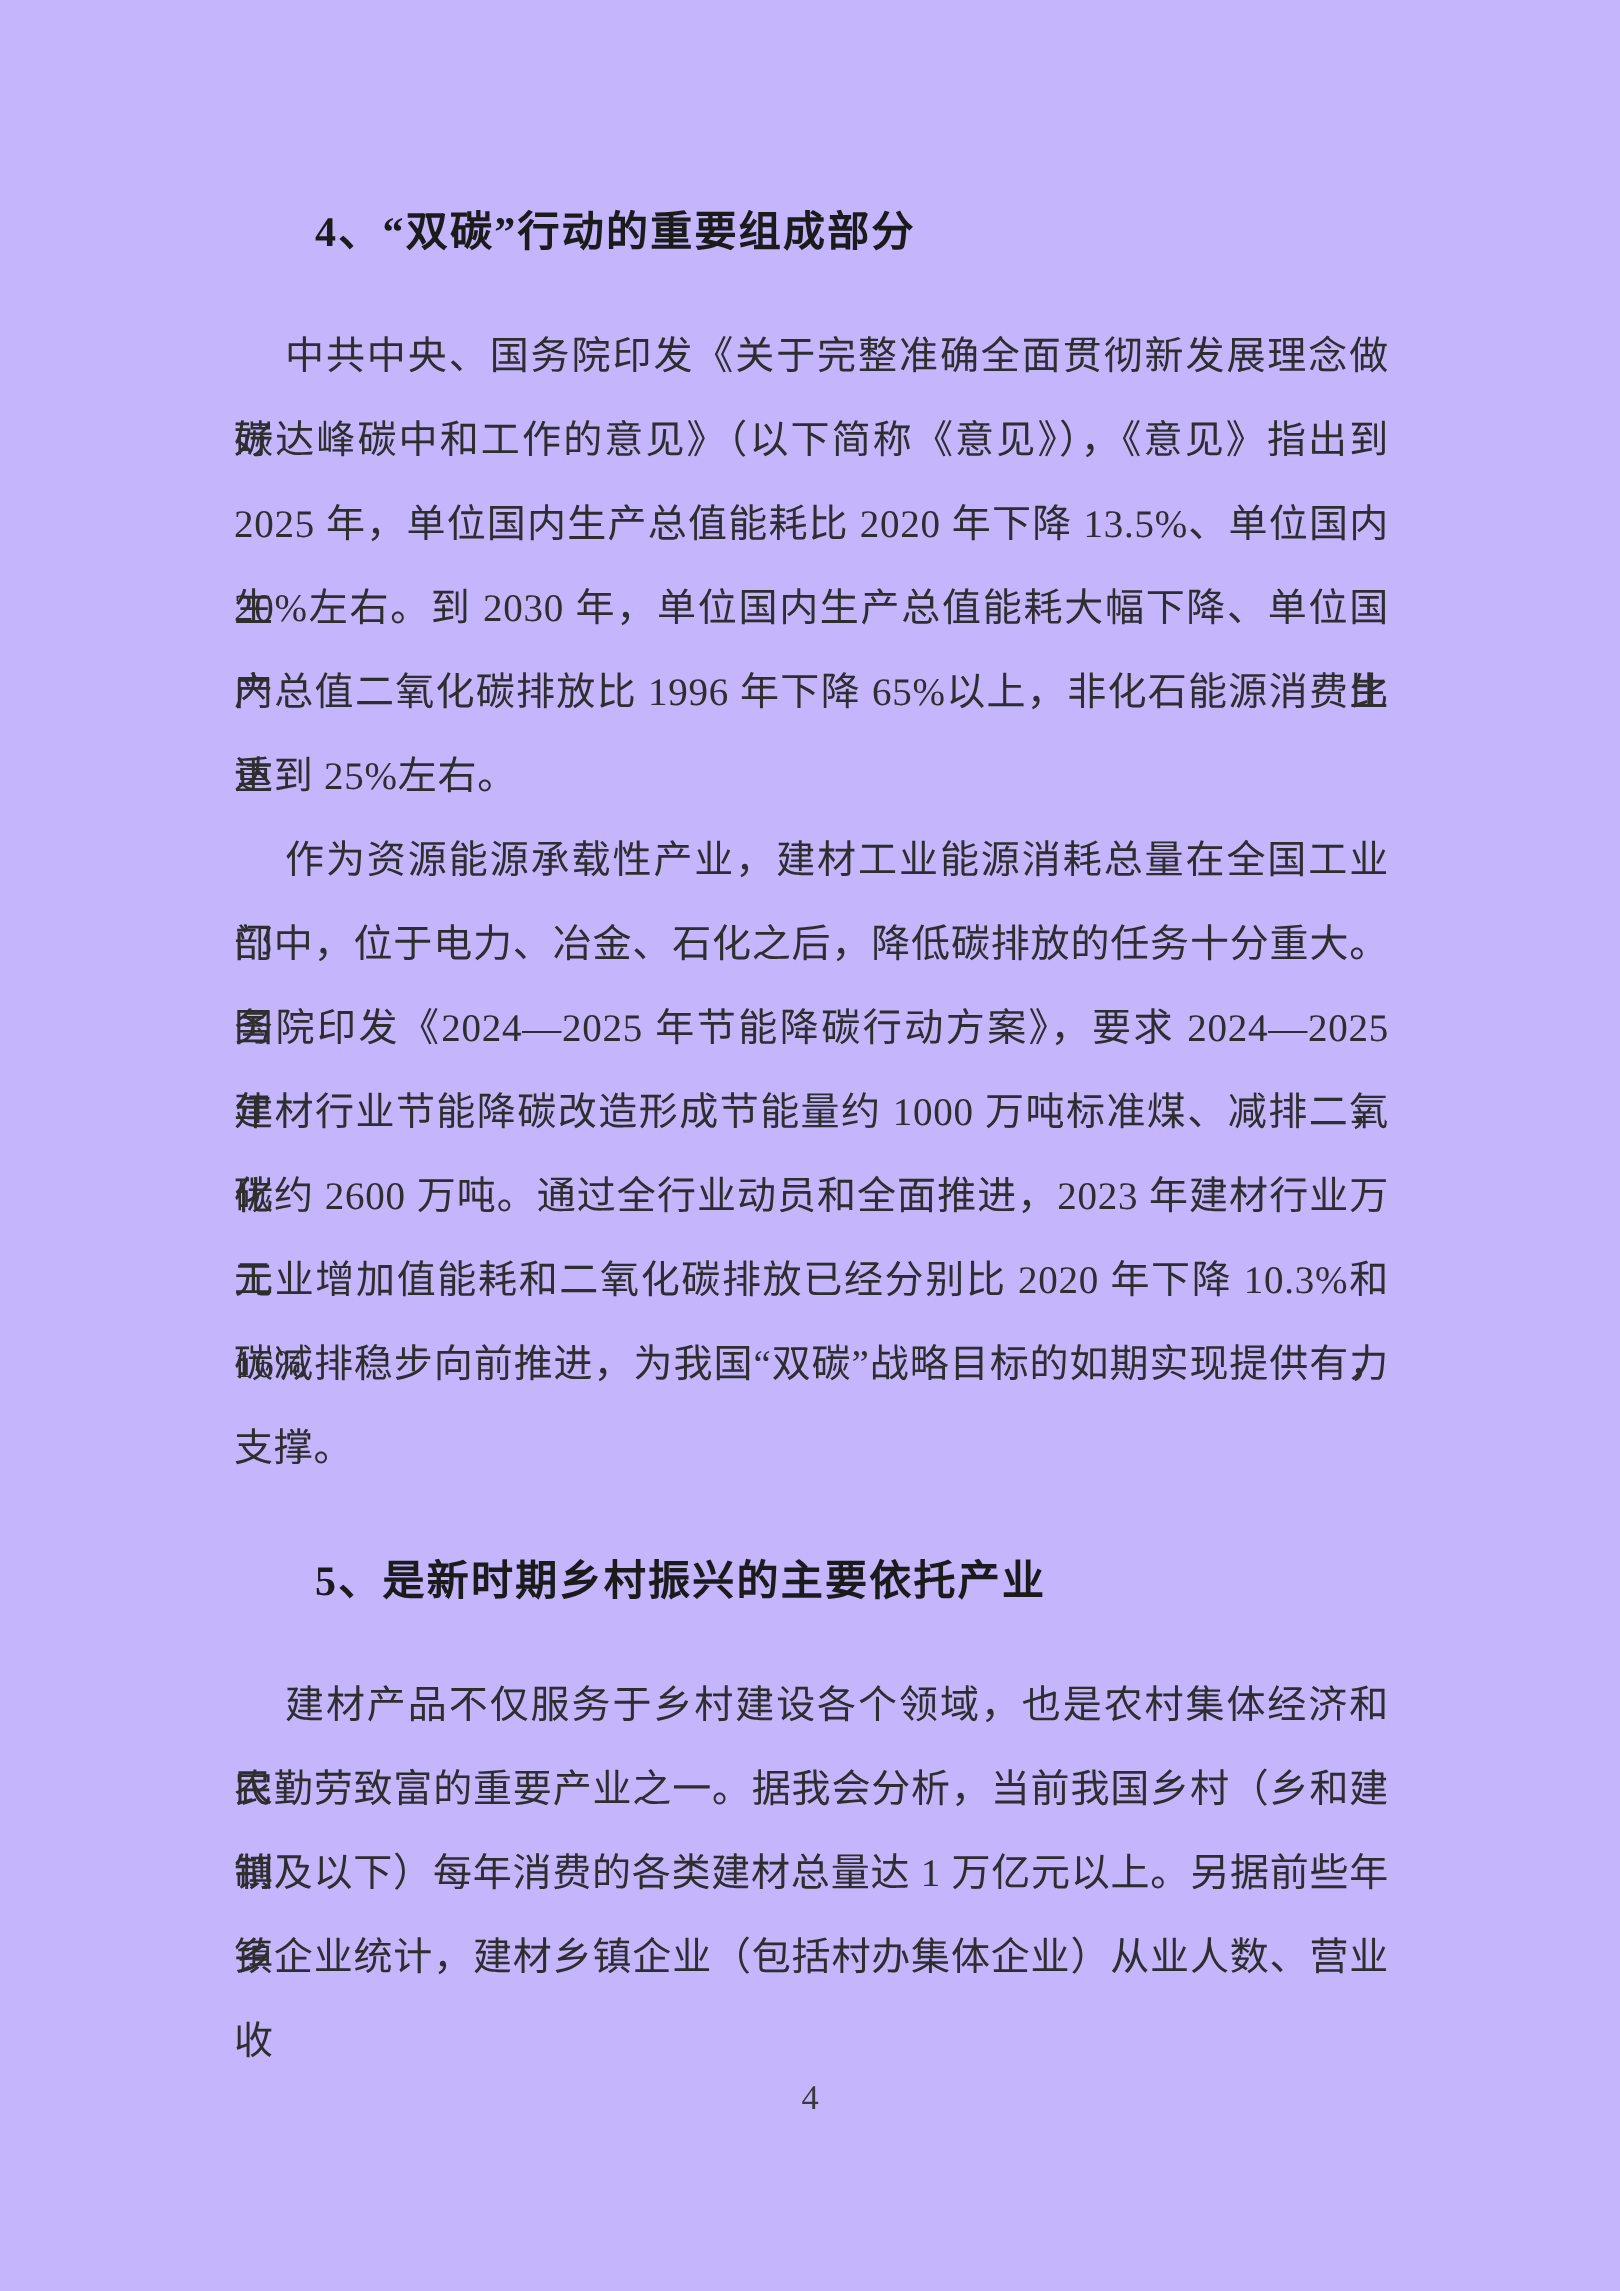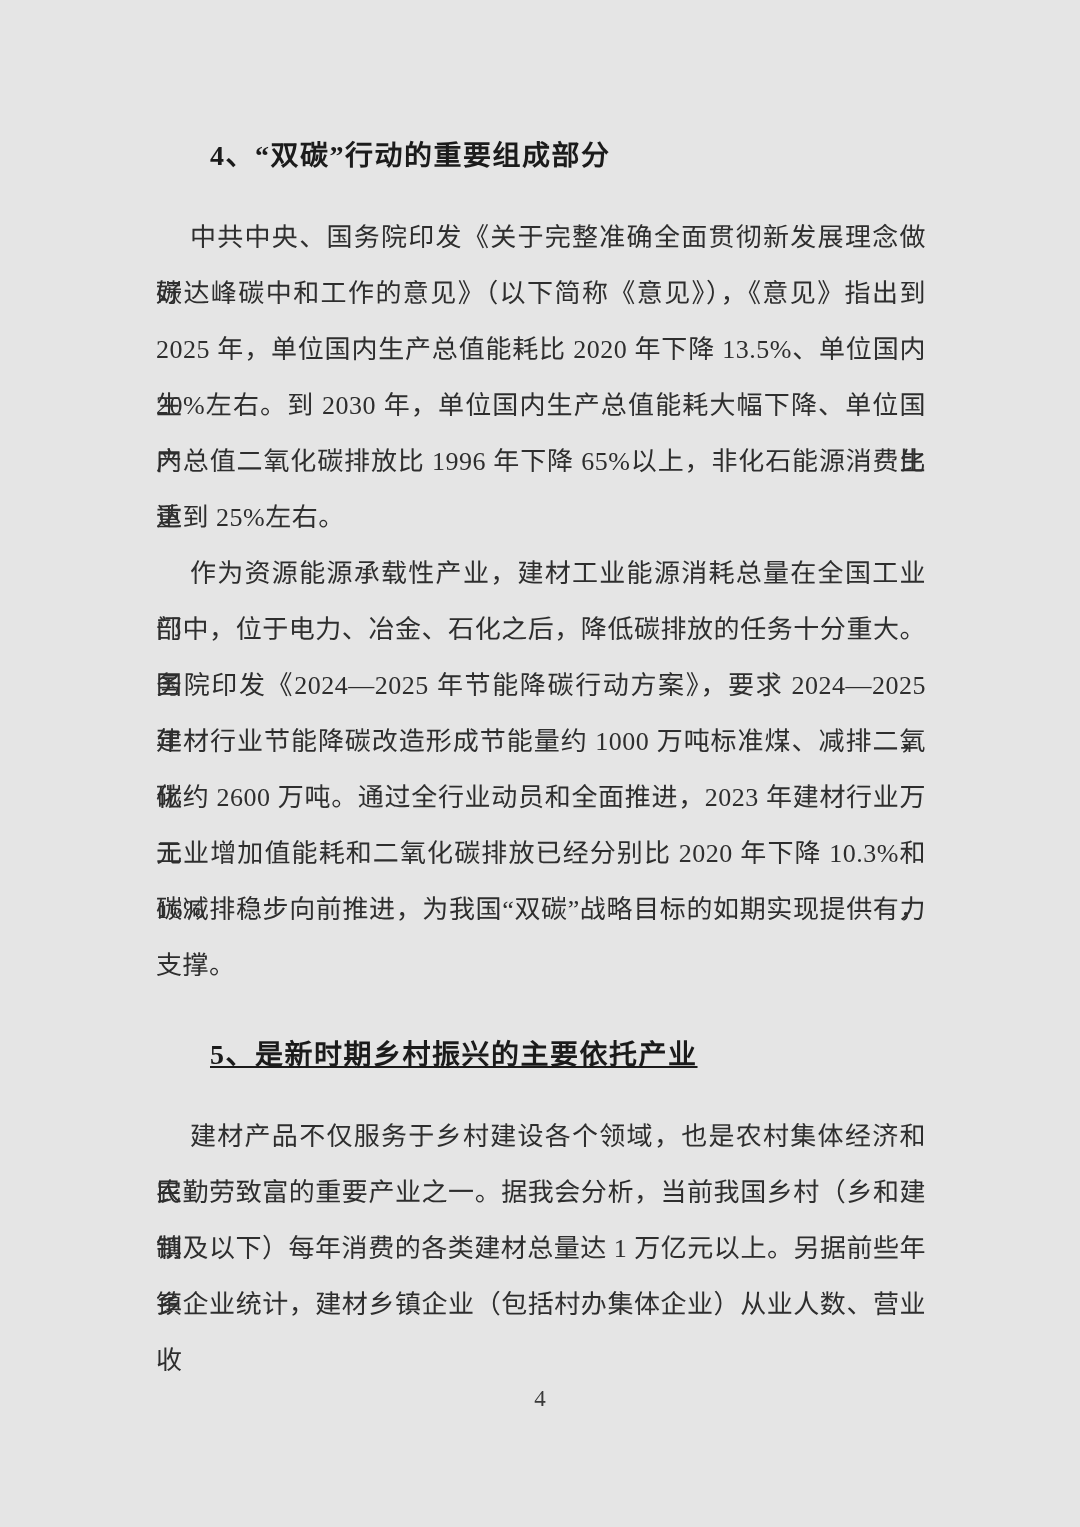--- a/index.html
+++ b/index.html
@@ -4,21 +4,21 @@
 <style>
   html, body {
     margin: 0;
     padding: 0;
     background: #fcfcfc;
   }
   .doc-page {
     position: relative;
     width: 1080px;
     height: 1527px;
-    background: #e5e5e5;
+    background: #c4b5fd;
     overflow: hidden;
     font-family: "Liberation Serif", "DejaVu Serif", serif;
     color: #2e2e2e;
   }
   .content {
     position: absolute;
     left: 156px;
     top: 128px;
     width: 770px;
   }
@@ -34,21 +34,20 @@
     white-space: nowrap;
   }
   .paragraph {
     margin: 0;
   }
   .section-heading + .paragraph {
     margin-top: 26px;
   }
   .paragraph + .section-heading {
     margin-top: 33px;
-    text-decoration: underline;
   }
   .text-line {
     height: 56px;
     line-height: 56px;
     font-size: 26px;
     color: #2e2e2e;
     text-align: justify;
     text-align-last: justify;
     letter-spacing: 0.5px;
   }

